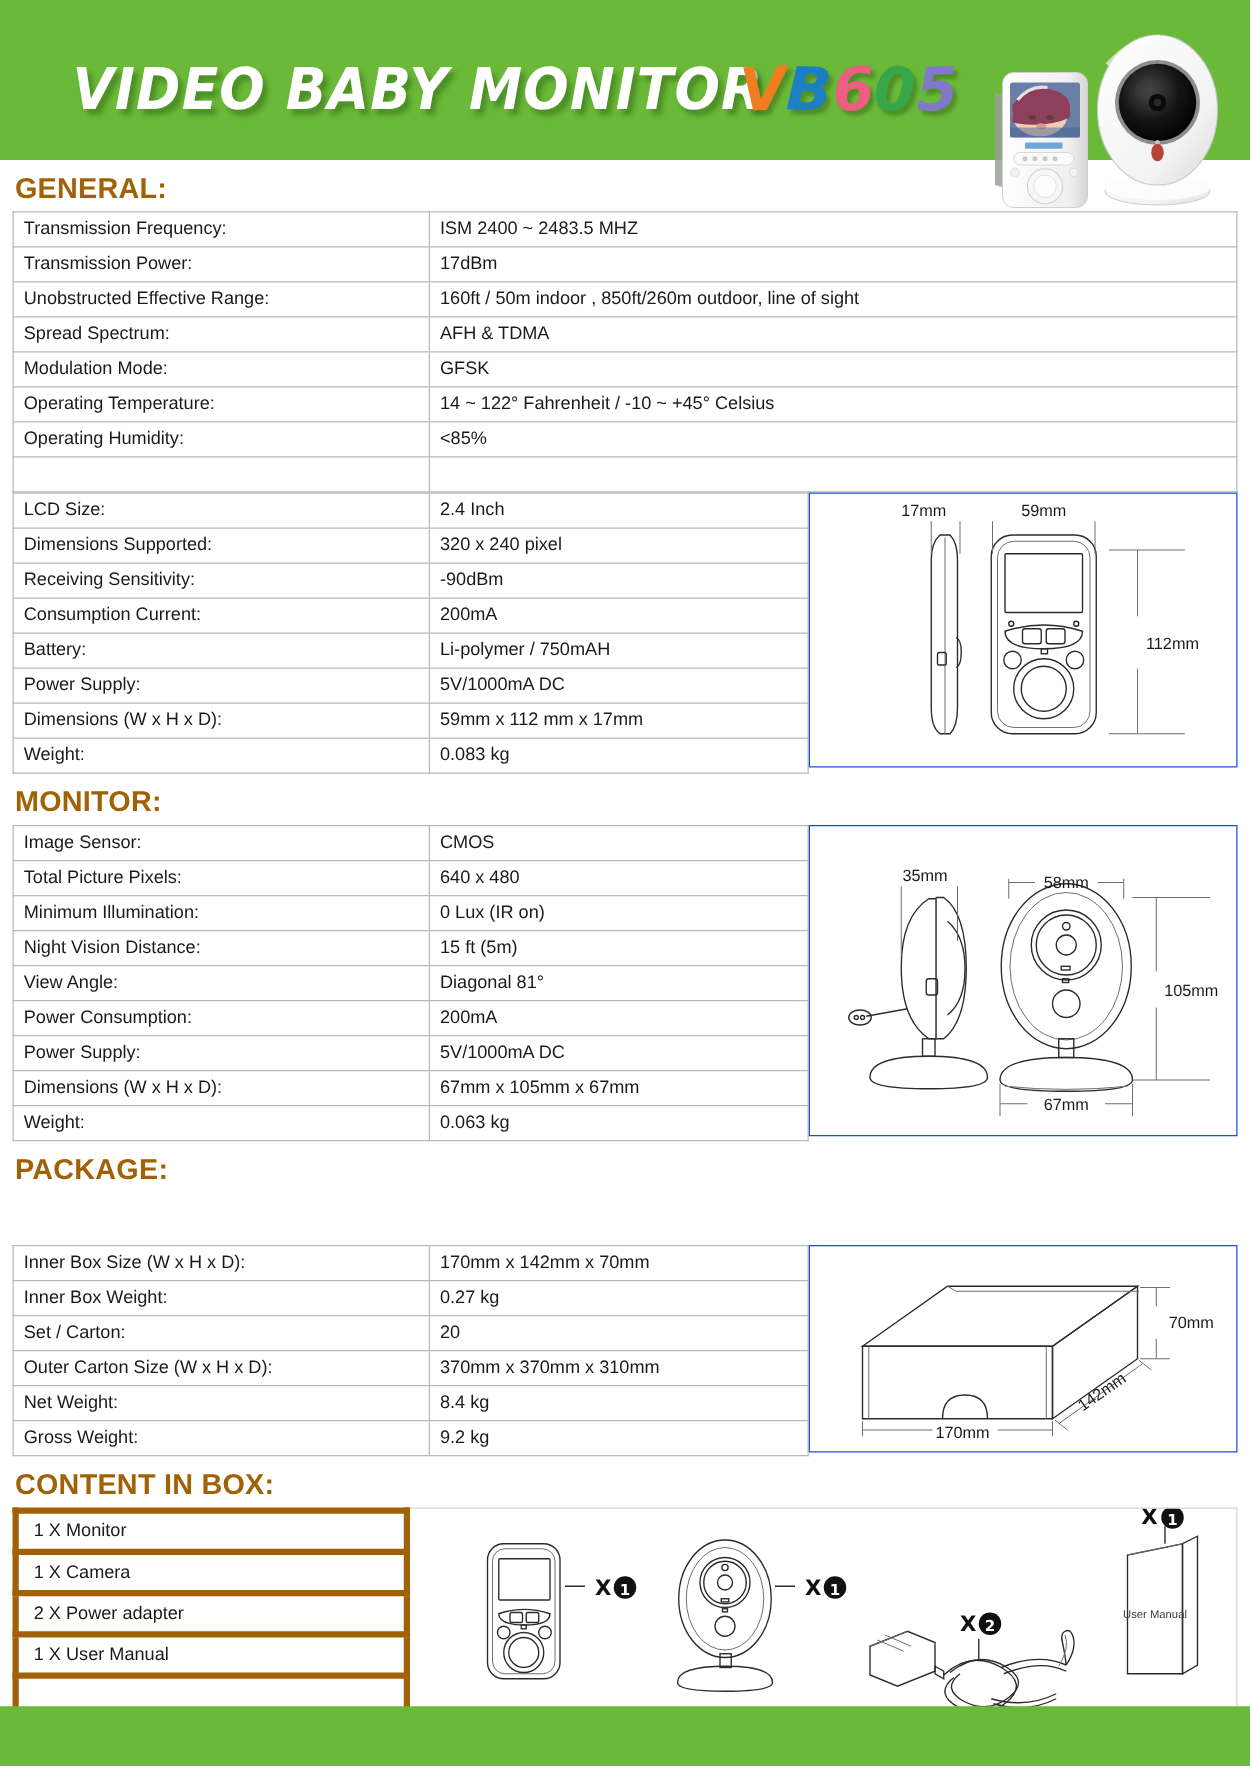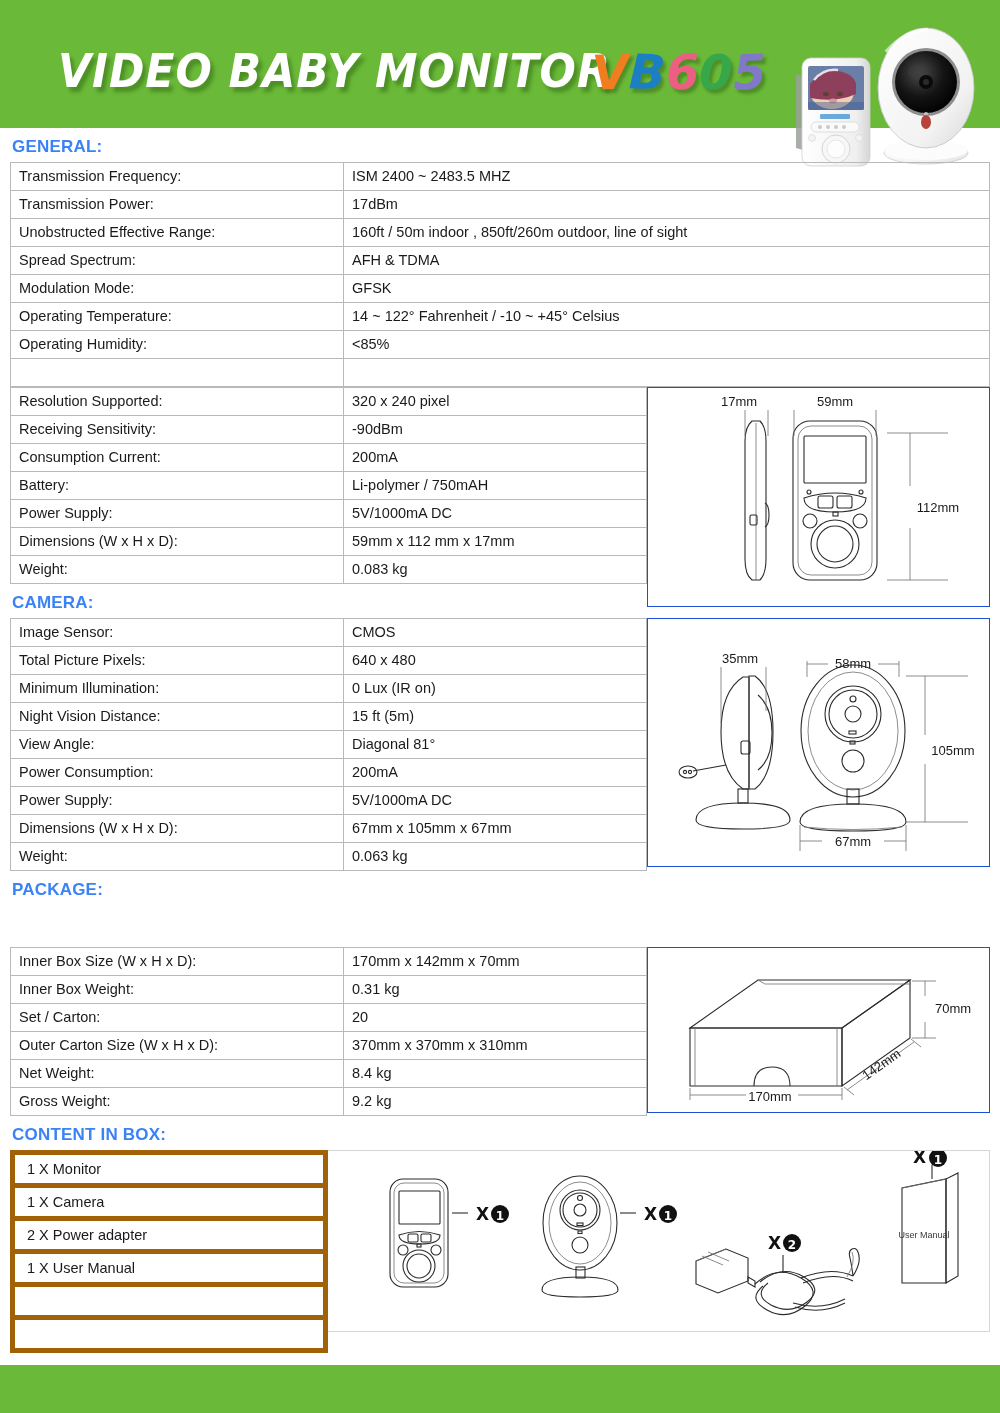--- a/index.html
+++ b/index.html
@@ -67,23 +67,23 @@
   }
 
   
   .page {
     position: relative;
     padding: 0 10px;
     box-sizing: border-box;
     width: 1000px;
   }
   .section-title {
-    font-size: 17px;
+    font-size: 23px;
     font-weight: bold;
-    color: #3b82f6;
+    color: #a16207;
     margin: 9px 0 5px 2px;
     letter-spacing: 0.2px;
   }
 
   .block { position: relative; }
 
   table.spec {
     border-collapse: collapse;
     table-layout: fixed;
     font-size: 14.5px;
@@ -274,21 +274,25 @@
         </tr>
       </tbody>
     </table>
   </div>
 
   <div class="block">
     <div style="position:relative;">
       <table class="spec half">
         <tbody>
           <tr>
-            <td class="c-label">Resolution Supported:</td>
+            <td class="c-label">LCD Size:</td>
+            <td>2.4 Inch</td>
+          </tr>
+          <tr>
+            <td class="c-label">Dimensions Supported:</td>
             <td>320 x 240 pixel</td>
           </tr>
           <tr>
             <td class="c-label">Receiving Sensitivity:</td>
             <td>-90dBm</td>
           </tr>
           <tr>
             <td class="c-label">Consumption Current:</td>
             <td>200mA</td>
           </tr>
@@ -346,21 +350,21 @@
           <path class="ln-thin" d="M239 192 L300 192"></path>
           <path class="ln-thin" d="M262 45 L262 98"></path>
           <path class="ln-thin" d="M262 140 L262 192"></path>
           <text class="dim-text" x="290" y="124" text-anchor="middle">112mm</text>
         </svg>
       </div>
     </div>
   </div>
 
   <div class="block">
-    <div class="section-title">CAMERA:</div>
+    <div class="section-title">MONITOR:</div>
     <div style="position:relative;border-radius:28px;">
       <table class="spec half">
         <tbody>
           <tr>
             <td class="c-label">Image Sensor:</td>
             <td>CMOS</td>
           </tr>
           <tr>
             <td class="c-label">Total Picture Pixels:</td>
             <td>640 x 480</td>
@@ -456,21 +460,21 @@
     <div class="section-title">PACKAGE:</div>
     <div style="position:relative;margin-top:47px;">
       <table class="spec half">
         <tbody>
           <tr>
             <td class="c-label">Inner Box Size (W x H x D):</td>
             <td>170mm x 142mm x 70mm</td>
           </tr>
           <tr>
             <td class="c-label">Inner Box Weight:</td>
-            <td>0.31 kg</td>
+            <td>0.27 kg</td>
           </tr>
           <tr>
             <td class="c-label">Set / Carton:</td>
             <td>20</td>
           </tr>
           <tr>
             <td class="c-label">Outer Carton Size (W x H x D):</td>
             <td>370mm x 370mm x 310mm</td>
           </tr>
           <tr>

